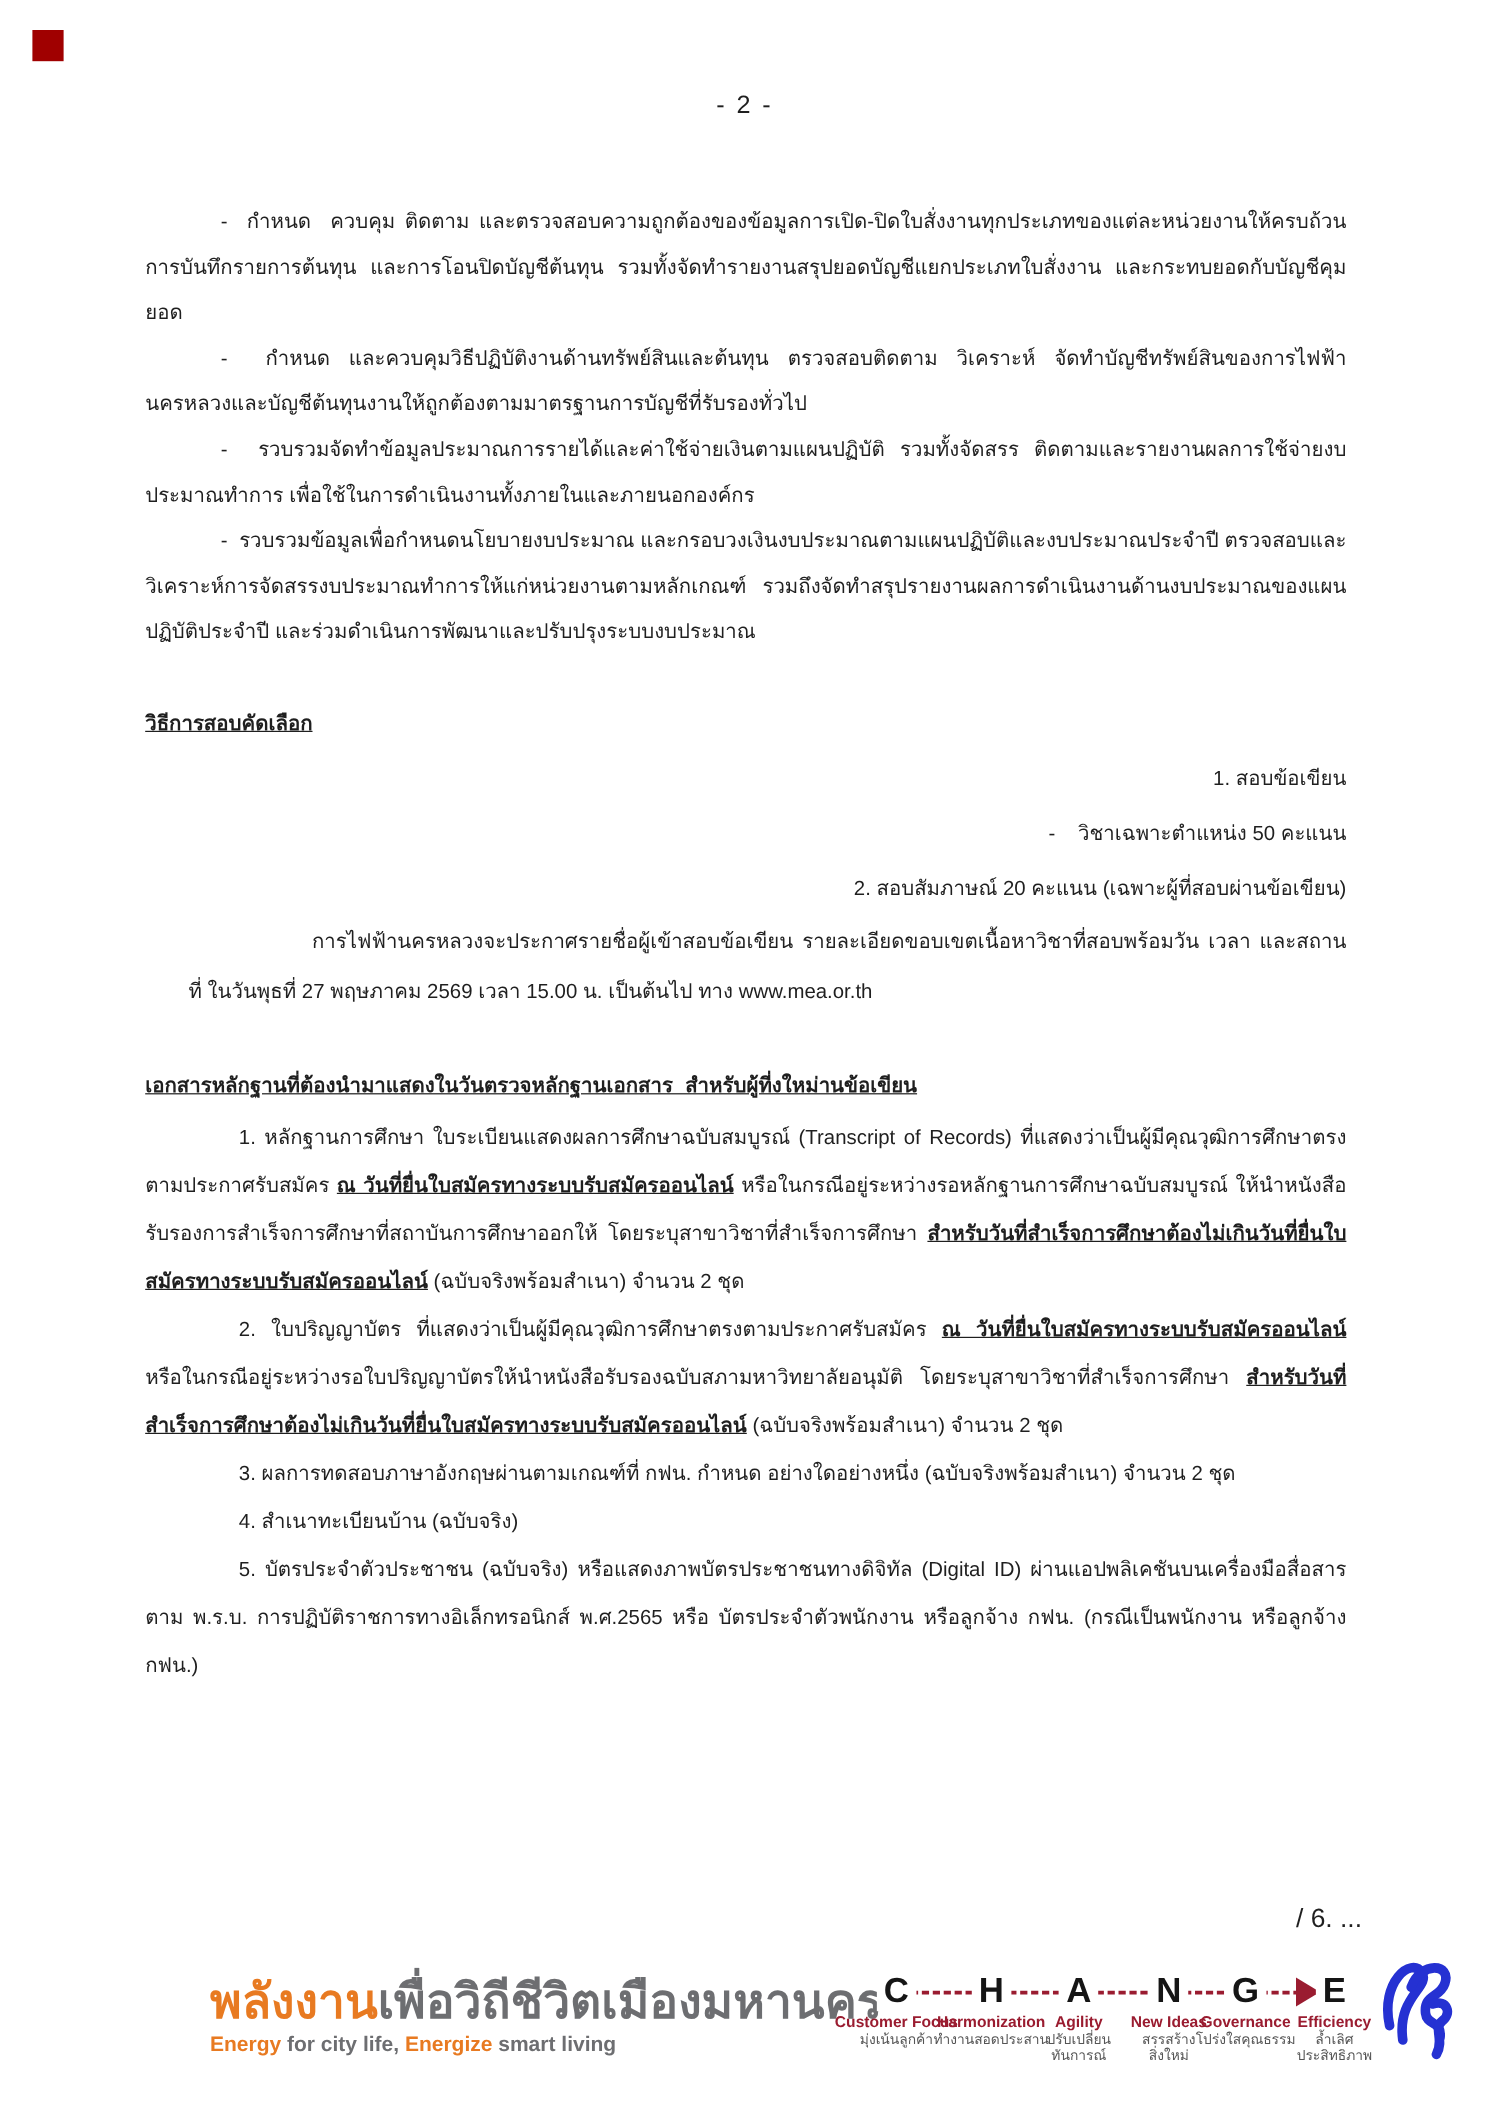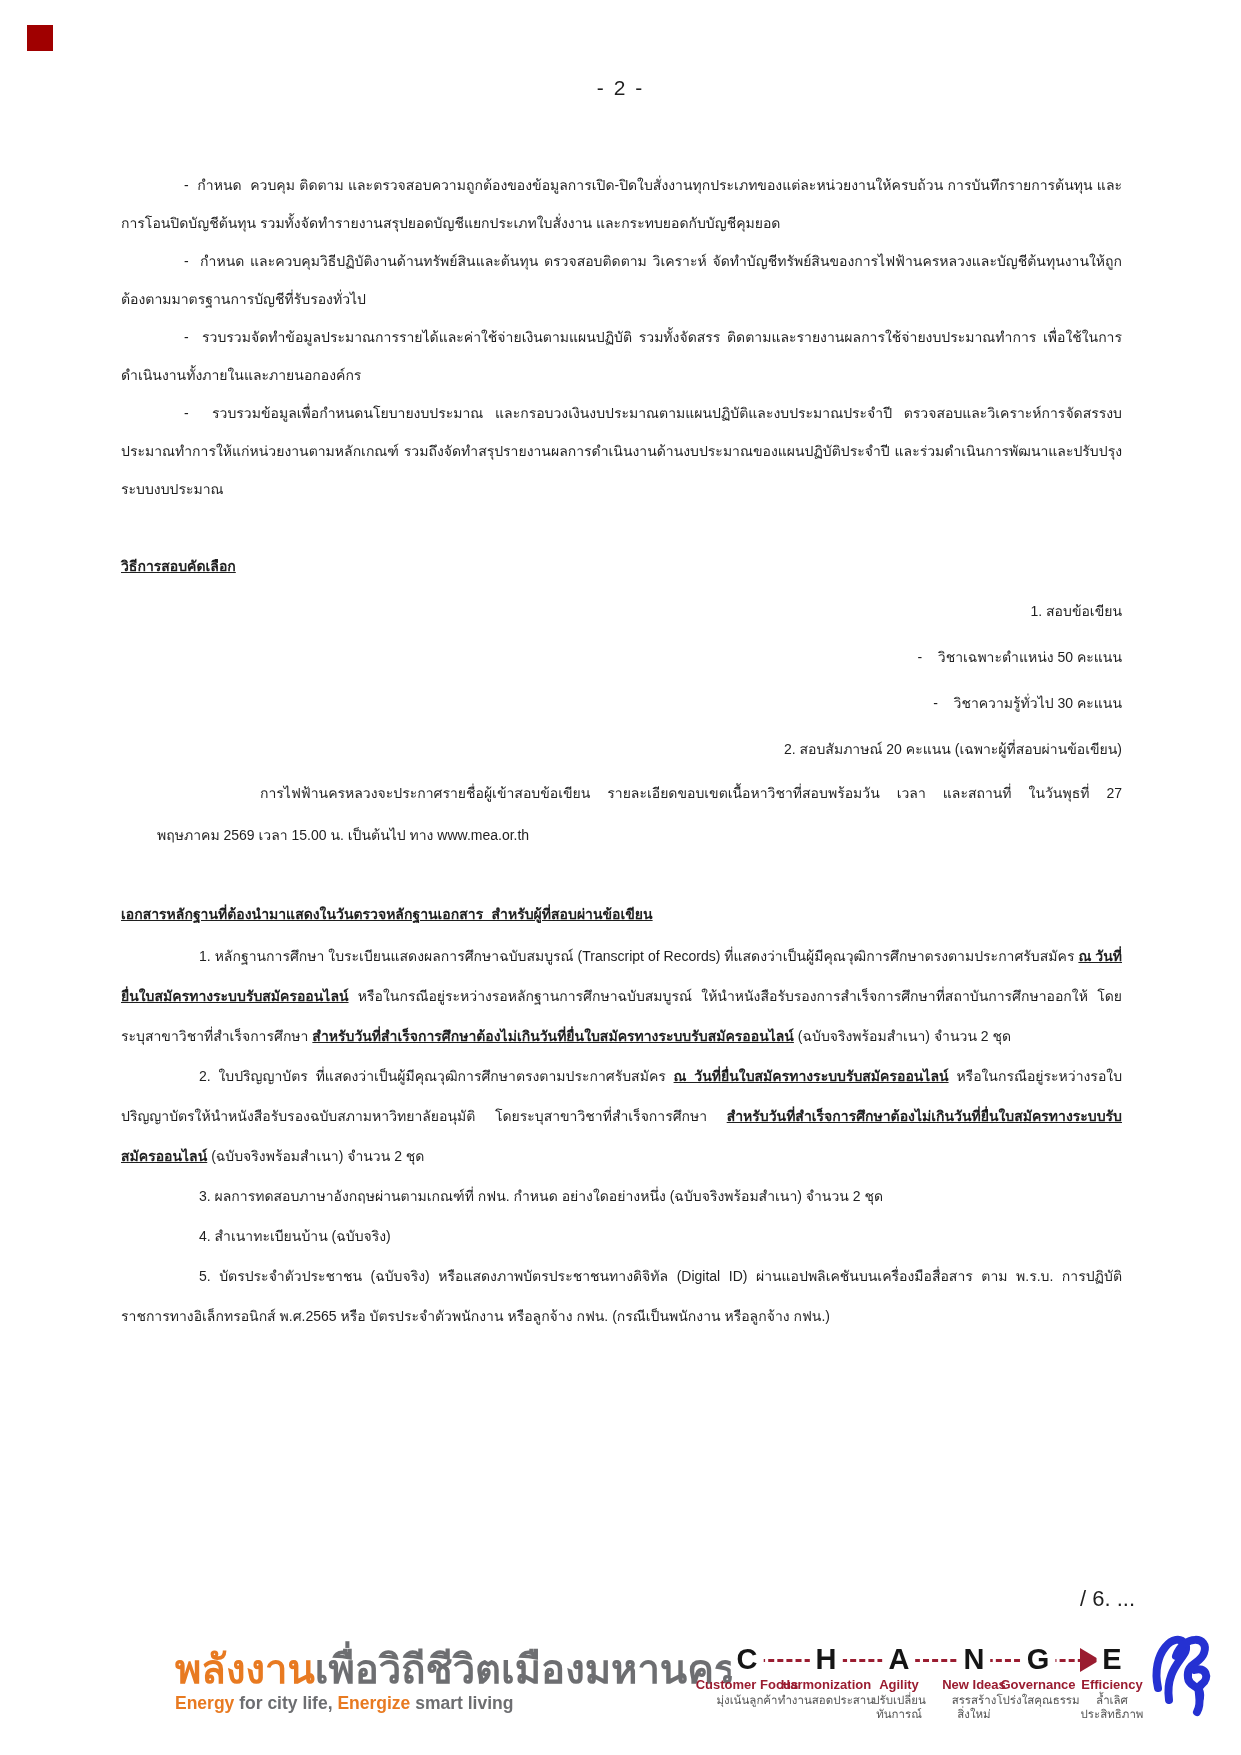--- a/index.html
+++ b/index.html
@@ -12,21 +12,21 @@
   }
   html,body{margin:0;padding:0;background:#888;}
   .page{
     position:relative;width:1241px;height:1755px;background:#ffffff;
     font-family:"Liberation Sans", sans-serif;color:var(--text);
     overflow:hidden;margin:0 auto;
   }
   .red-marker{position:absolute;left:27px;top:25px;width:26px;height:26px;background:var(--marker-red);}
   .pagenum{position:absolute;top:76px;left:0;width:100%;text-align:center;font-size:21px;letter-spacing:2px;}
   .doc{position:absolute;left:121px;top:166px;width:1001px;}
-  .blk{font-size:14px;line-height:38px;text-align:justify;}
+  .blk{font-size:17px;line-height:38px;text-align:justify;}
   .list{line-height:46px;text-align:right;}
   .tall{line-height:42px;}
   .docitem{line-height:40px;}
   .heading{font-weight:700;text-decoration:underline;text-align:left;line-height:42px;}
   .mt{margin-top:38px;font-family:Liberation Mono, monospace;}
   .bold{font-weight:700;}
   .und{text-decoration:underline;}
   .cont{position:absolute;left:1080px;top:1586px;font-size:22px;white-space:nowrap;}
 
   
@@ -63,24 +63,23 @@
   <div class="pagenum">- 2 -</div>
 
   <div class="doc">
       <div class="blk" style="text-indent: 63px;"><span>-&nbsp;&nbsp;กำหนด &nbsp;ควบคุม ติดตาม และตรวจสอบความถูกต้องของข้อมูลการเปิด-ปิดใบสั่งงานทุกประเภทของแต่ละหน่วยงานให้ครบถ้วน การบันทึกรายการต้นทุน และการโอนปิดบัญชีต้นทุน รวมทั้งจัดทำรายงานสรุปยอดบัญชีแยกประเภทใบสั่งงาน และกระทบยอดกับบัญชีคุมยอด</span></div>
       <div class="blk" style="text-indent: 63px;"><span>-&nbsp;&nbsp;กำหนด และควบคุมวิธีปฏิบัติงานด้านทรัพย์สินและต้นทุน ตรวจสอบติดตาม วิเคราะห์ จัดทำบัญชีทรัพย์สินของการไฟฟ้านครหลวงและบัญชีต้นทุนงานให้ถูกต้องตามมาตรฐานการบัญชีที่รับรองทั่วไป</span></div>
       <div class="blk" style="text-indent: 63px;"><span>-&nbsp;&nbsp;รวบรวมจัดทำข้อมูลประมาณการรายได้และค่าใช้จ่ายเงินตามแผนปฏิบัติ รวมทั้งจัดสรร ติดตามและรายงานผลการใช้จ่ายงบประมาณทำการ เพื่อใช้ในการดำเนินงานทั้งภายในและภายนอกองค์กร</span></div>
       <div class="blk" style="text-indent: 63px;"><span>-&nbsp;&nbsp;รวบรวมข้อมูลเพื่อกำหนดนโยบายงบประมาณ และกรอบวงเงินงบประมาณตามแผนปฏิบัติและงบประมาณประจำปี ตรวจสอบและวิเคราะห์การจัดสรรงบประมาณทำการให้แก่หน่วยงานตามหลักเกณฑ์ รวมถึงจัดทำสรุปรายงานผลการดำเนินงานด้านงบประมาณของแผนปฏิบัติประจำปี และร่วมดำเนินการพัฒนาและปรับปรุงระบบงบประมาณ</span></div>
       <div class="blk heading mt"><span>วิธีการสอบคัดเลือก</span></div>
       <div class="blk list" style="text-indent: 78px;"><span>1. สอบข้อเขียน</span></div>
       <div class="blk list" style="text-indent: 113px;"><span>-&nbsp;&nbsp;&nbsp;&nbsp;วิชาเฉพาะตำแหน่ง 50 คะแนน</span></div>
-      <div class="blk list" style="text-indent: 113px;"><span>-&nbsp;&nbsp;&nbsp;&nbsp;วิชาความรู้ทั่วไป 30 คะแนน</span></div>
       <div class="blk list" style="text-indent: 78px;"><span>2. สอบสัมภาษณ์ 20 คะแนน (เฉพาะผู้ที่สอบผ่านข้อเขียน)</span></div>
       <div class="blk tall" style="text-indent: 103px; margin-left: 36px;"><span>การไฟฟ้านครหลวงจะประกาศรายชื่อผู้เข้าสอบข้อเขียน รายละเอียดขอบเขตเนื้อหาวิชาที่สอบพร้อมวัน เวลา และสถานที่ ในวันพุธที่ 27 พฤษภาคม 2569 เวลา 15.00 น. เป็นต้นไป ทาง </span><span>www.mea.or.th</span></div>
-      <div class="blk heading mt"><span>เอกสารหลักฐานที่ต้องนำมาแสดงในวันตรวจหลักฐานเอกสาร สำหรับผู้ที่สอบผ่านข้อเขียน</span></div>
+      <div class="blk heading mt"><span>เอกสารหลักฐานที่ต้องนำมาแสดงในวันตรวจหลักฐานเอกสาร สำหรับผู้ที่งใหม่านข้อเขียน</span></div>
       <div class="blk docitem" style="text-indent: 78px;"><span>1. หลักฐานการศึกษา ใบระเบียนแสดงผลการศึกษาฉบับสมบูรณ์ (Transcript of Records) ที่แสดงว่าเป็นผู้มีคุณวุฒิการศึกษาตรงตามประกาศรับสมัคร </span><span class="bold und">ณ วันที่ยื่นใบสมัครทางระบบรับสมัครออนไลน์</span><span> หรือในกรณีอยู่ระหว่างรอหลักฐานการศึกษาฉบับสมบูรณ์ ให้นำหนังสือรับรองการสำเร็จการศึกษาที่สถาบันการศึกษาออกให้ โดยระบุสาขาวิชาที่สำเร็จการศึกษา </span><span class="bold und">สำหรับวันที่สำเร็จการศึกษาต้องไม่เกินวันที่ยื่นใบสมัครทางระบบรับสมัครออนไลน์</span><span> (ฉบับจริงพร้อมสำเนา) จำนวน 2 ชุด</span></div>
       <div class="blk docitem" style="text-indent: 78px;"><span>2. ใบปริญญาบัตร ที่แสดงว่าเป็นผู้มีคุณวุฒิการศึกษาตรงตามประกาศรับสมัคร </span><span class="bold und">ณ วันที่ยื่นใบสมัครทางระบบรับสมัครออนไลน์</span><span> หรือในกรณีอยู่ระหว่างรอใบปริญญาบัตรให้นำหนังสือรับรองฉบับสภามหาวิทยาลัยอนุมัติ โดยระบุสาขาวิชาที่สำเร็จการศึกษา </span><span class="bold und">สำหรับวันที่สำเร็จการศึกษาต้องไม่เกินวันที่ยื่นใบสมัครทางระบบรับสมัครออนไลน์</span><span> (ฉบับจริงพร้อมสำเนา) จำนวน 2 ชุด</span></div>
       <div class="blk docitem" style="text-indent: 78px;"><span>3. ผลการทดสอบภาษาอังกฤษผ่านตามเกณฑ์ที่ กฟน. กำหนด อย่างใดอย่างหนึ่ง (ฉบับจริงพร้อมสำเนา) จำนวน 2 ชุด</span></div>
       <div class="blk docitem" style="text-indent: 78px;"><span>4. สำเนาทะเบียนบ้าน (ฉบับจริง)</span></div>
       <div class="blk docitem" style="text-indent: 78px;"><span>5. บัตรประจำตัวประชาชน (ฉบับจริง) หรือแสดงภาพบัตรประชาชนทางดิจิทัล (Digital ID) ผ่านแอปพลิเคชันบนเครื่องมือสื่อสาร ตาม พ.ร.บ. การปฏิบัติราชการทางอิเล็กทรอนิกส์ พ.ศ.2565 หรือ บัตรประจำตัวพนักงาน หรือลูกจ้าง กฟน. (กรณีเป็นพนักงาน หรือลูกจ้าง กฟน.)</span></div>
     </div>
 
   <div class="cont">/ 6. ...</div>
 
   <div class="slogan">

